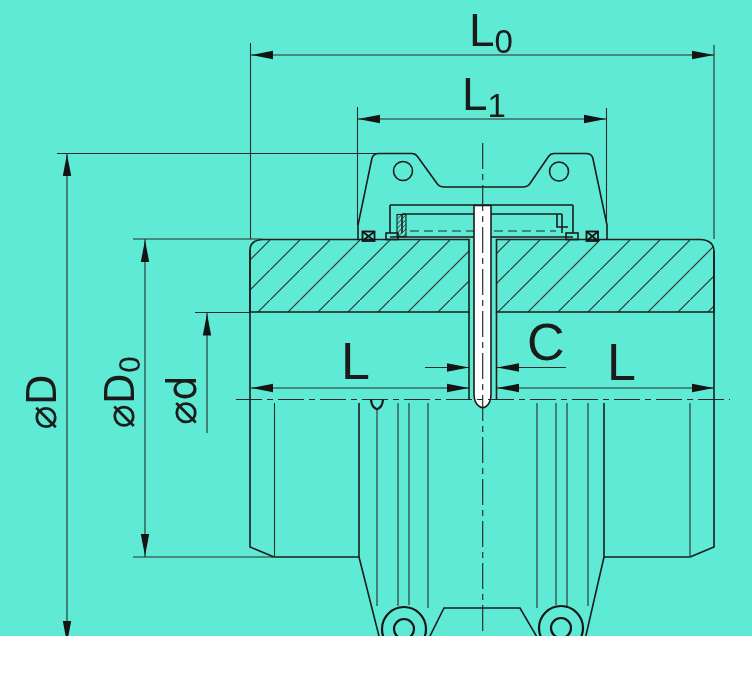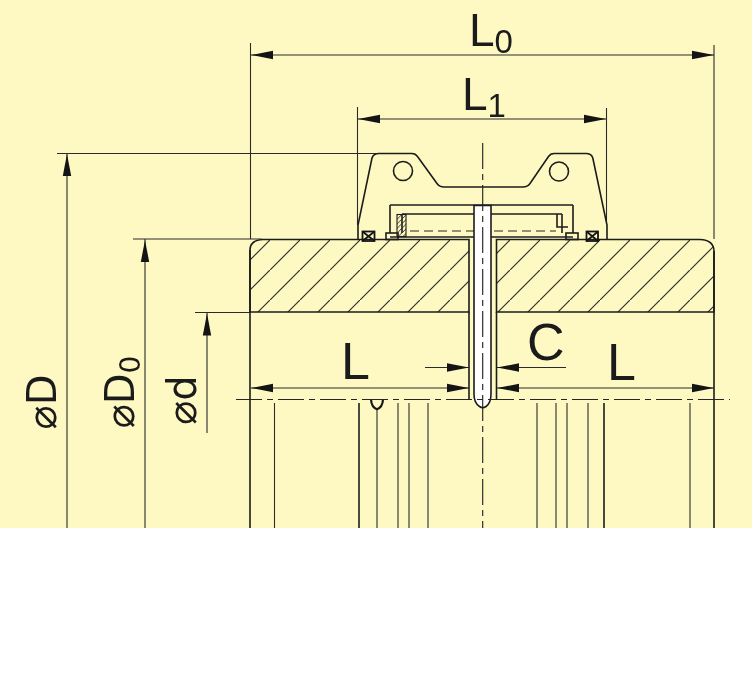--- a/index.html
+++ b/index.html
@@ -1,16 +1,16 @@
 <!DOCTYPE html>
 <html><head>
 <meta charset="utf-8">
 <style>
   html,body{margin:0;padding:0;background:#ffffff;}
-  .stage{position:relative;width:752px;height:528px;background:#fef9c3;overflow:hidden;
+  .stage{position:relative;width:752px;height:636px;background:#5eead4;overflow:hidden;
          font-family:"Liberation Sans",sans-serif;}
   svg{display:block;}
   svg text{fill:#1b1b1b;}
   .dt52{font-family:"Liberation Sans",sans-serif;font-size:52px;font-weight:400;}
   .dt46{font-family:"Liberation Sans",sans-serif;font-size:46px;font-weight:400;}
   .sub{font-size:33px;}
   .phit{font-family:"DejaVu Sans","Liberation Sans",sans-serif;font-size:40px;font-weight:400;}
   .phisub{font-size:28px;}
   .t{stroke:#2b2b2b;stroke-width:1.1;fill:none;}
   .o{stroke:#1c1c1c;stroke-width:1.6;fill:none;}

